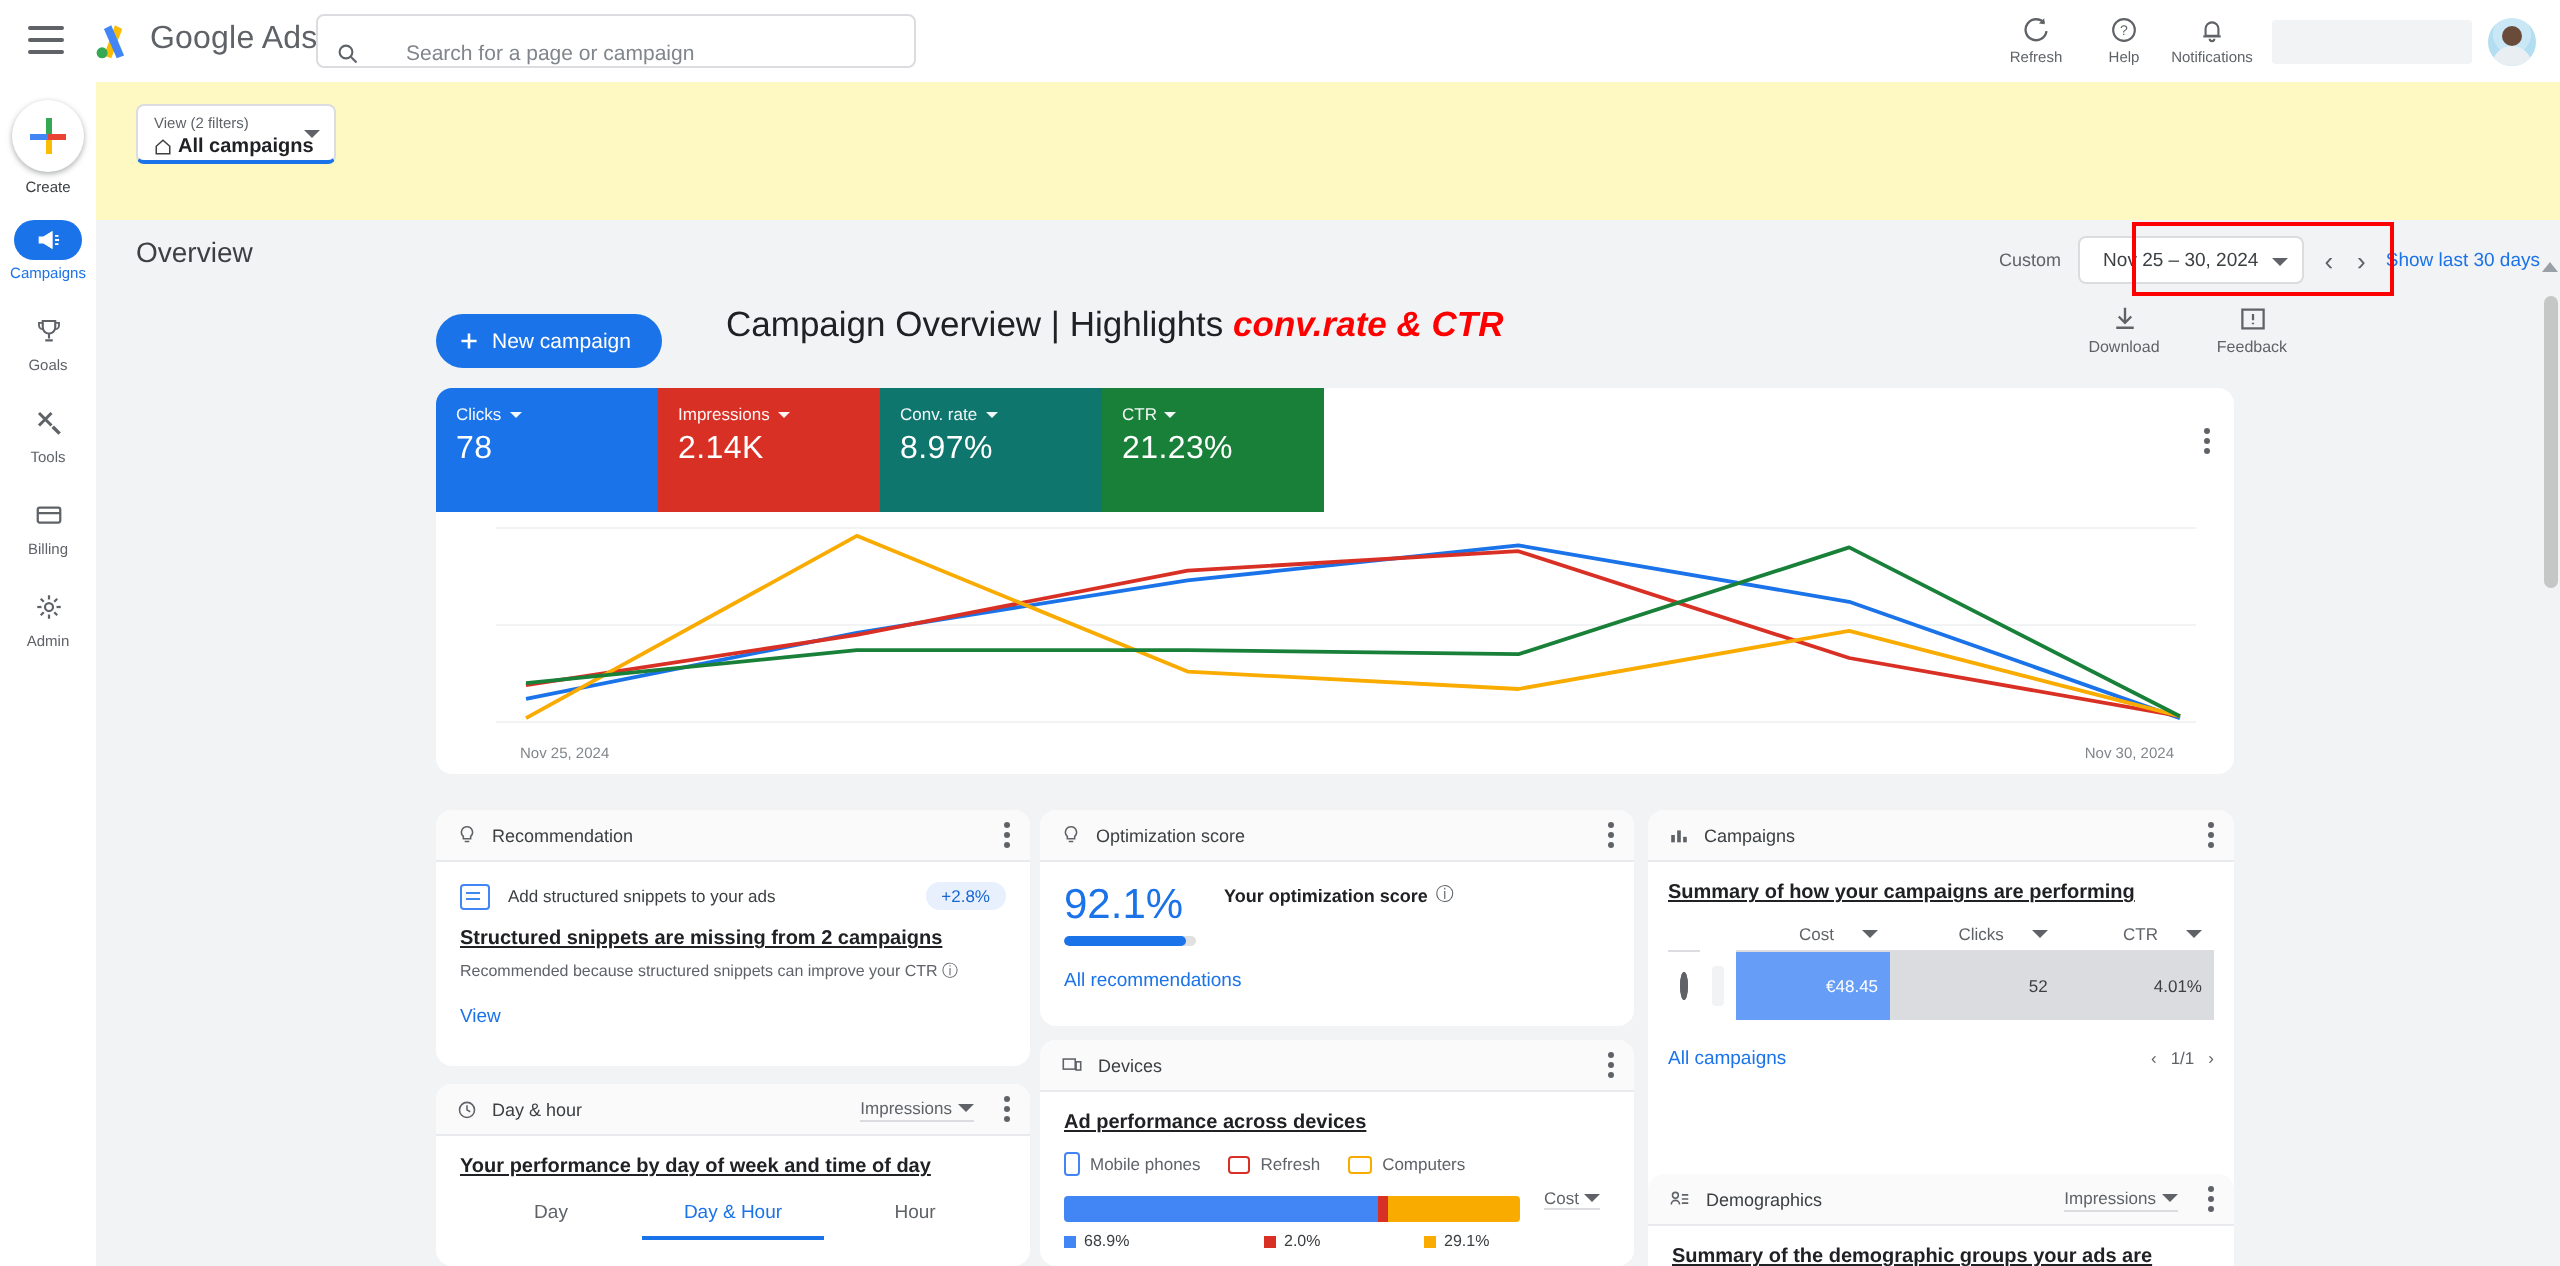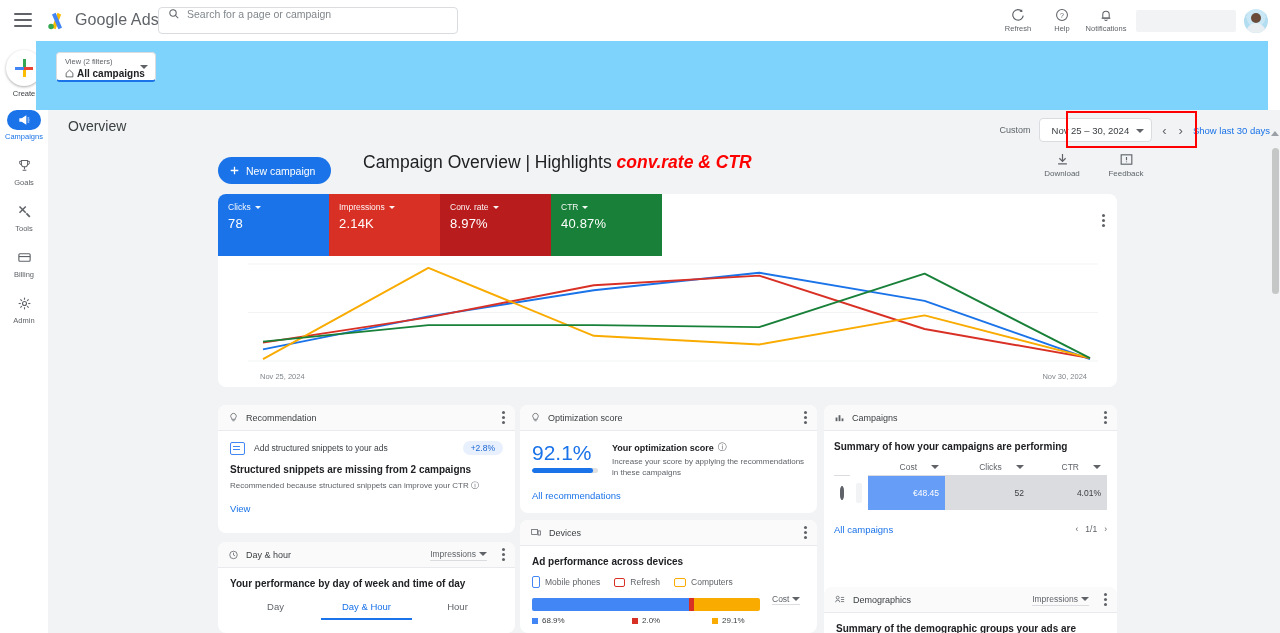--- a/index.html
+++ b/index.html
@@ -13,21 +13,21 @@
   
   .topbar { position:absolute; left:0; top:0; width:1280px; height:41px; background:#fff; }
   .hamburger { position:absolute; left:14px; top:13px; width:18px; height:14px; cursor:pointer; }
   .hamburger span { display:block; height:2px; background:#5f6368; margin-bottom:4px; border-radius:1px; }
   .gads-logo { position:absolute; left:46px; top:9px; display:flex; align-items:center; gap:7px; }
   .gads-mark { width:22px; height:22px; position:relative; }
   .gads-title { font-size:16px; color:#5f6368; letter-spacing:.1px; }
   .searchbox {
     position:absolute; left:158px; top:7px; width:300px; height:27px;
     border:1px solid #dadce0; border-radius:4px; background:#fff;
-    display:flex; align-items:flex-start; padding:0 9px; gap:7px;
+    display:flex; align-items:flex-end; padding:0 9px; gap:23px;
   }
   .searchbox .ph { font-size:10.5px; color:#80868b; }
   .topright { position:absolute; right:6px; top:0; height:41px; display:flex; align-items:center; }
   .tr-item { width:44px; display:flex; flex-direction:column; align-items:center; gap:2px; cursor:pointer; }
   .tr-item .lbl { font-size:7.5px; color:#5f6368; white-space:nowrap; }
   .acct-redact { width:100px; height:22px; background:#f1f3f4; border-radius:2px; margin:0 8px; }
   .avatar {
     width:24px; height:24px; border-radius:50%;
     background: radial-gradient(circle at 50% 34%, #c9e7f5 0 48%, #b3ddf0 48% 100%);
     position:relative; overflow:hidden; margin-right:6px; cursor:pointer;
@@ -47,21 +47,21 @@
   .create-circle .ph2 { position:absolute; left:9px; top:17px; width:18px; height:3px; }
   .create-lbl { font-size:7.5px; color:#3c4043; }
   .railitem { width:48px; height:40px; margin-top:6px; display:flex; flex-direction:column; align-items:center; justify-content:center; gap:2px; cursor:pointer; }
   .railitem .ic { width:34px; height:20px; border-radius:10px; display:flex; align-items:center; justify-content:center; }
   .railitem.active .ic { background:#1a73e8; }
   .railitem .lb { font-size:7.5px; color:#5f6368; white-space:nowrap; }
   .railitem.active .lb { color:#1a73e8; }
   .rail-list { position:absolute; left:0; top:58px; width:48px; }
 
   
-  .filterbar { position:absolute; left:36px; top:41px; width:1232px; height:69px; background:#7dd3fc; }
+  .filterbar { position:absolute; left:48px; top:41px; width:1232px; height:69px; background:#fef9c3; }
   .sel-view, .sel-camp {
     position:absolute; top:11px; height:30px; border:1px solid #dadce0; border-radius:4px;
     background:#fff; padding:3px 8px; cursor:pointer;
   }
   .sel-view { left:20px; width:100px; border-bottom:2px solid #1a73e8; }
   .sel-camp { left:130px; width:115px; }
   .sel-sm { font-size:7.5px; color:#5f6368; line-height:11px; }
   .sel-lg { font-size:10px; color:#202124; font-weight:bold; line-height:13px; display:flex; align-items:center; gap:3px; }
   .caret { width:0;height:0;border-left:4px solid transparent;border-right:4px solid transparent;border-top:4px solid #5f6368; }
   .sel-caret { position:absolute; right:7px; top:12px; }
@@ -96,34 +96,34 @@
   }
   .overlay-title { position:absolute; left:315px; top:42px; font-size:17.5px; color:#202124; white-space:nowrap; }
   .overlay-title .hi { color:#ff0000; font-style:italic; font-weight:bold; }
   .dlfb { position:absolute; right:130px; top:42px; display:flex; gap:16px; }
   .dlfb .it { width:48px; display:flex; flex-direction:column; align-items:center; gap:2px; cursor:pointer; }
   .dlfb .it .lbl { font-size:8px; color:#5f6368; }
   .metricrow { display:flex; height:62px; }
   .metric { width:111px; padding:8px 10px 0 10px; color:#fff; cursor:pointer; }
   .metric .mh { font-size:8.5px; display:flex; align-items:center; gap:4px; opacity:.95; }
   .metric .mh .caret { border-top-color:#fff; border-left-width:3px; border-right-width:3px; border-top-width:3px; }
-  .metric .mv { font-size:13px; margin-top:4px; letter-spacing:.2px; }
+  .metric .mv { font-size:16px; margin-top:4px; letter-spacing:.2px; }
   .kebab { cursor:pointer; display:inline-flex; flex-direction:column; gap:2px; align-items:center; }
   .kebab i { width:3px; height:3px; border-radius:50%; background:#5f6368; display:block; }
   .chart-kebab { position:absolute; right:12px; top:20px; }
   .chartbody { position:absolute; left:0; top:62px; width:899px; height:131px; }
   .xlab { position:absolute; bottom:6px; font-size:7.5px; color:#80868b; }
 
   
   .card { position:absolute; background:#fff; border-radius:8px; overflow:hidden; }
   .cardhead { height:26px; border-bottom:1px solid #e8eaed; display:flex; align-items:center; padding:0 10px; gap:7px; background:#fafafa; }
   .cardhead .ttl { font-size:9px; color:#3c4043; flex:1; }
   .ch-metric { font-size:8.5px; color:#5f6368; border-bottom:1px solid #dadce0; padding-bottom:1px; display:flex; align-items:center; gap:3px; cursor:pointer; }
   .cardbody { padding:10px 12px; }
-  .bodytitle { font-size:10px; color:#202124; font-weight:bold; }
+  .bodytitle { font-size:10px; color:#202124; font-weight:bold;text-decoration:underline; }
   .link { color:#1a73e8; font-size:9.5px; cursor:pointer; }
 
   .rec-row { display:flex; align-items:center; gap:9px; margin-bottom:9px; }
   .rec-icon { width:15px; height:13px; border:1.4px solid #4285f4; border-radius:2px; position:relative; }
   .rec-icon::after { content:""; position:absolute; left:2px; top:3px; width:7px; height:1.4px; background:#4285f4; box-shadow:0 3px 0 #4285f4; }
   .rec-text { font-size:8.5px; color:#3c4043; flex:1; }
   .rec-badge { background:#e8f0fe; color:#1967d2; font-size:8.5px; border-radius:9px; padding:2px 8px; }
   .rec-sub { font-size:8px; color:#5f6368; margin-top:5px; }
 
   .opt-score { font-size:21px; color:#1a73e8; }
@@ -374,33 +374,33 @@
             </div>
           <div class="mv">78</div>
         </div>
         <div class="metric" style="background:#d93025;">
           <div class="mh">
               <span>Impressions</span>
               <span class="caret"></span>
             </div>
           <div class="mv">2.14K</div>
         </div>
-        <div class="metric" style="background:#b91c1c;">
+        <div class="metric" style="background:#0f766e;">
           <div class="mh">
               <span>Conv. rate</span>
               <span class="caret"></span>
             </div>
           <div class="mv">8.97%</div>
         </div>
         <div class="metric" style="background:#188038;">
           <div class="mh">
               <span>CTR</span>
               <span class="caret"></span>
             </div>
-          <div class="mv">40.87%</div>
+          <div class="mv">21.23%</div>
         </div>
       </div>
       <span class="kebab chart-kebab">
           <i></i>
           <i></i>
           <i></i>
         </span>
 
       <div class="chartbody">
         <svg id="chart-svg" width="899" height="131" viewBox="0 0 899 131">
@@ -491,21 +491,20 @@
             <div class="opt-score">92.1%</div>
             <div class="opt-bar">
                 <i id="optbar" style="width: 92.1%;"></i>
               </div>
           </div>
           <div style="flex:1;">
             <div class="opt-h">
               <span>Your optimization score</span>
               <span style="color:#5f6368;font-weight:normal;">ⓘ</span>
             </div>
-            <div class="opt-p">Increase your score by applying the recommendations in these campaigns</div>
           </div>
         </div>
         <div class="link" style="margin-top:12px;">All recommendations</div>
       </div>
     </div>
 
     <div class="card" style="left:472px; top:410px; width:297px; height:113px;">
       <div class="cardhead">
         <svg width="12" height="11" viewBox="0 0 24 24">
           <rect x="2.5" y="5.5" width="13" height="11" fill="none" stroke="#5f6368" stroke-width="1.7"></rect>

